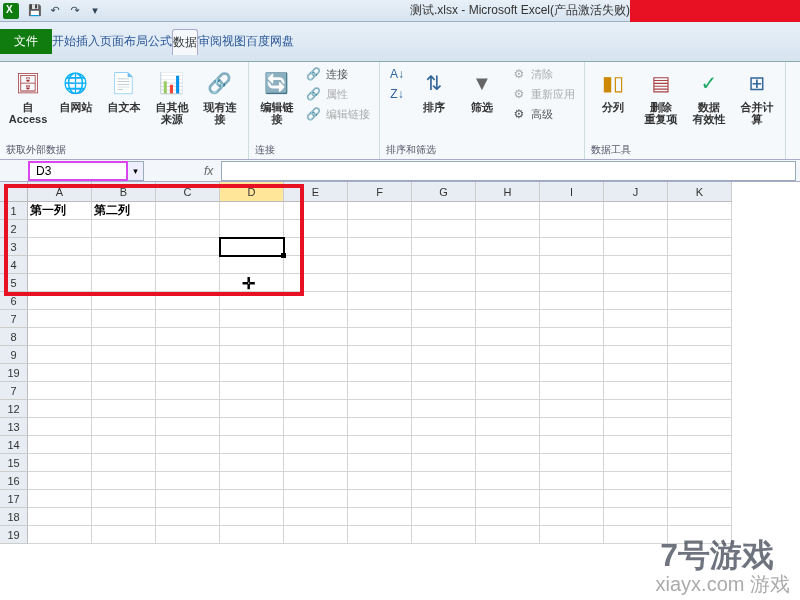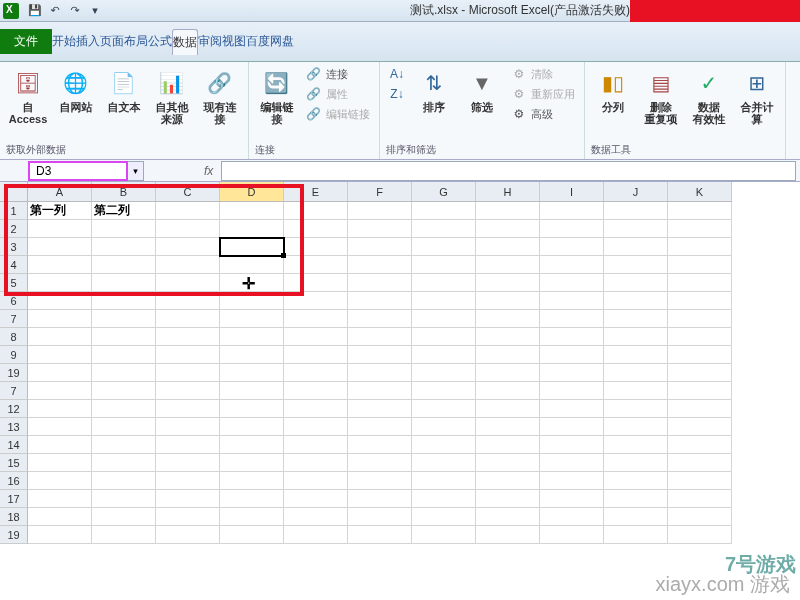--- a/index.html
+++ b/index.html
@@ -52,21 +52,21 @@
 .row { display: flex; font-weight: bold; }
 .cell { width: 64px; height: 18px; border-right: 1px solid #d4d4d4; border-bottom: 1px solid #d4d4d4; font-size: 12px; padding: 0 2px; display: flex; align-items: center; cursor: cell; background: #fff; }
 
 
 .sel-cell { position: absolute; border: 2px solid #000; width: 66px; height: 20px; pointer-events: none; }
 .sel-handle { position: absolute; width: 5px; height: 5px; background: #000; }
 .red-box { position: absolute; border: 4px solid #e81123; pointer-events: none; }
 .cursor-cross { position: absolute; font-size: 16px; color: #000; font-weight: bold; pointer-events: none; }
 
 
-.watermark { position: absolute; right: 4px; bottom: 30px; font-size: 20px; color: #0f766e; opacity: 0.6; pointer-events: none; font-weight: bold; }
+.watermark { position: absolute; right: 26px; bottom: 30px; font-size: 32px; color: #0f172a; opacity: 0.6; pointer-events: none; font-weight: bold; }
 .watermark2 { position: absolute; right: 10px; bottom: 10px; font-size: 20px; color: #888; opacity: 0.7; pointer-events: none; }
 
 
 .ic-access { color: #a4373a; } .ic-web { color: #3a7; } .ic-text { color: #c90; }
 .ic-other { color: #369; } .ic-conn { color: #c80; } .ic-refresh { color: #2a6; }
 .ic-sort { color: #369; } .ic-filter { color: #666; } .ic-split { color: #c80; }
 .ic-dup { color: #a44; } .ic-valid { color: #2a6; } .ic-merge { color: #369; }
 </style>
 </head>
 <body>

